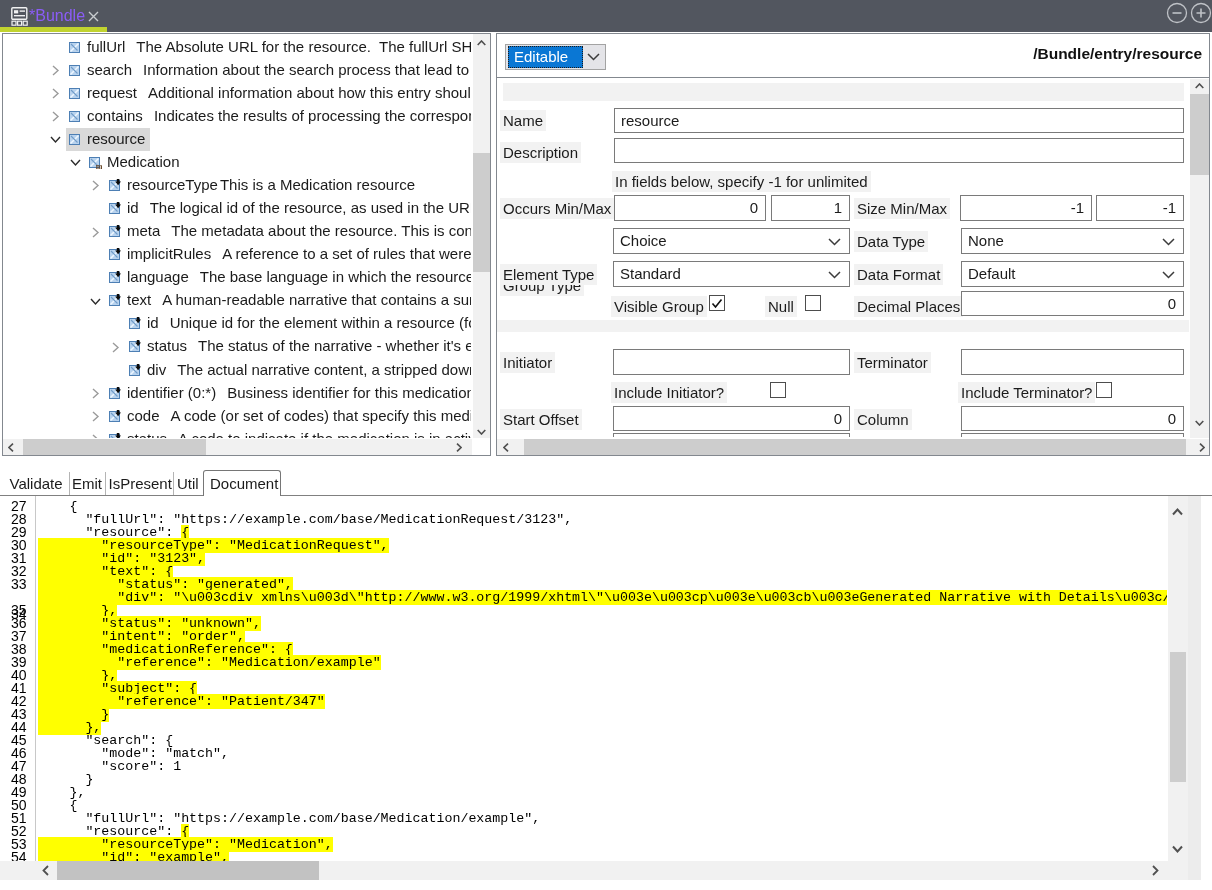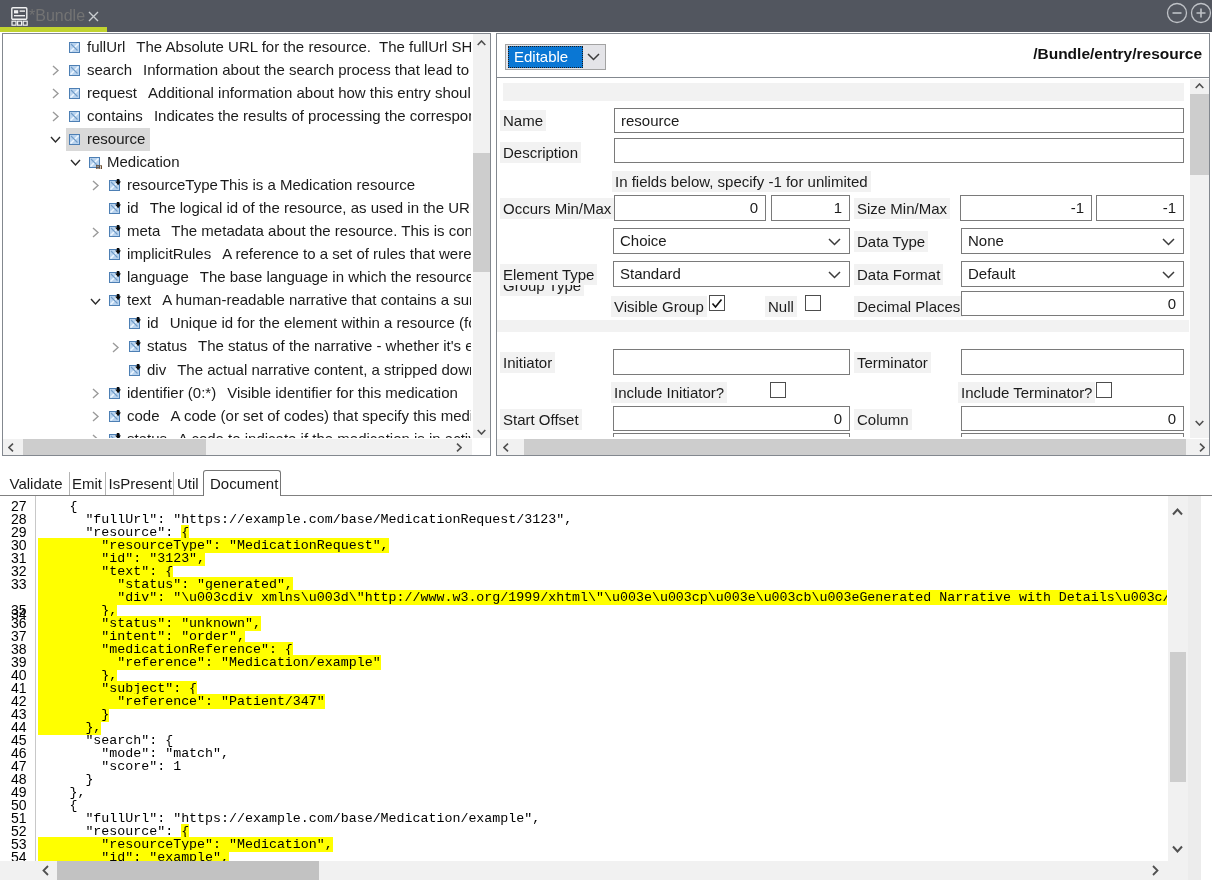--- a/index.html
+++ b/index.html
@@ -1,19 +1,19 @@
 <!DOCTYPE html>
 <html><head><meta charset="utf-8"><style>
 *{margin:0;padding:0;box-sizing:border-box;}
 html,body{width:1212px;height:890px;background:#fff;font-family:"Liberation Sans",sans-serif;overflow:hidden;}
 .abs{position:absolute;}
 #page{position:relative;width:1212px;height:890px;background:#fff;}
 
 #topbar{left:0;top:0;width:1212px;height:32px;background:#52565f;}
-#tabtitle{left:29px;top:7px;color:#737373;font-size:16px;}
+#tabtitle{left:29px;top:7px;color:#8b5cf6;font-size:16px;}
 #greenbar{left:0;top:27px;width:107px;height:5px;background:#c1d32f;}
 
 .trow{height:23px;white-space:pre;overflow:hidden;font-size:15px;color:#1b1b1b;}
 .tname{}
 .tdesc{}
 
 .lab{background:#f2f2f2;font-size:15px;color:#1b1b1b;padding:2px 3px;white-space:nowrap;}
 .fldtx{padding:2px 6px;font-size:15px;color:#1b1b1b;}
 .num{text-align:right;padding:2px 7px;font-size:15px;color:#1b1b1b;}
 
@@ -207,21 +207,21 @@
 <div class="abs" style="left:0;top:347.6px;width:468px;height:23px;">
 <svg class="abs" style="left:88px;top:6.5px" width="9" height="11" viewBox="0 0 9 11">
           <path d="M2 1 L7 5.5 L2 10" fill="none" stroke="#9b9b9b" stroke-width="1.4"></path>
         </svg>
 <svg class="abs" style="left:106px;top:5px" width="13" height="13" viewBox="0 0 13 13">
           <rect x="0.5" y="1.5" width="10" height="10" fill="#b9d3ee" stroke="#4d7fb4" stroke-width="1"></rect>
           <path d="M1.5 10.5 L9.5 2.5" stroke="#eef7ff" stroke-width="1.6" fill="none"></path>
           <path d="M2 3 L8.5 9.5" stroke="#6f9cc9" stroke-width="1.1" fill="none"></path>
           <path d="M7.8 0 h2.6 v2.4 h1.6 l-2.9 3.8 -2.9 -3.8 h1.6 z" fill="#0a0a0a"></path>
         </svg>
-<div class="trow abs" style="left:124px;top:2px;width:344px;"><span class="tname">identifier (0:*)</span><span class="tdesc" style="margin-left:11px;">Visible identifier for this medication</span></div>
+<div class="trow abs" style="left:124px;top:2px;width:344px;"><span class="tname">identifier (0:*)</span><span class="tdesc" style="margin-left:11px;">Business identifier for this medication</span></div>
 </div>
 <div class="abs" style="left:0;top:370.6px;width:468px;height:23px;">
 <svg class="abs" style="left:88px;top:6.5px" width="9" height="11" viewBox="0 0 9 11">
           <path d="M2 1 L7 5.5 L2 10" fill="none" stroke="#9b9b9b" stroke-width="1.4"></path>
         </svg>
 <svg class="abs" style="left:106px;top:5px" width="13" height="13" viewBox="0 0 13 13">
           <rect x="0.5" y="1.5" width="10" height="10" fill="#b9d3ee" stroke="#4d7fb4" stroke-width="1"></rect>
           <path d="M1.5 10.5 L9.5 2.5" stroke="#eef7ff" stroke-width="1.6" fill="none"></path>
           <path d="M2 3 L8.5 9.5" stroke="#6f9cc9" stroke-width="1.1" fill="none"></path>
           <path d="M7.8 0 h2.6 v2.4 h1.6 l-2.9 3.8 -2.9 -3.8 h1.6 z" fill="#0a0a0a"></path>

